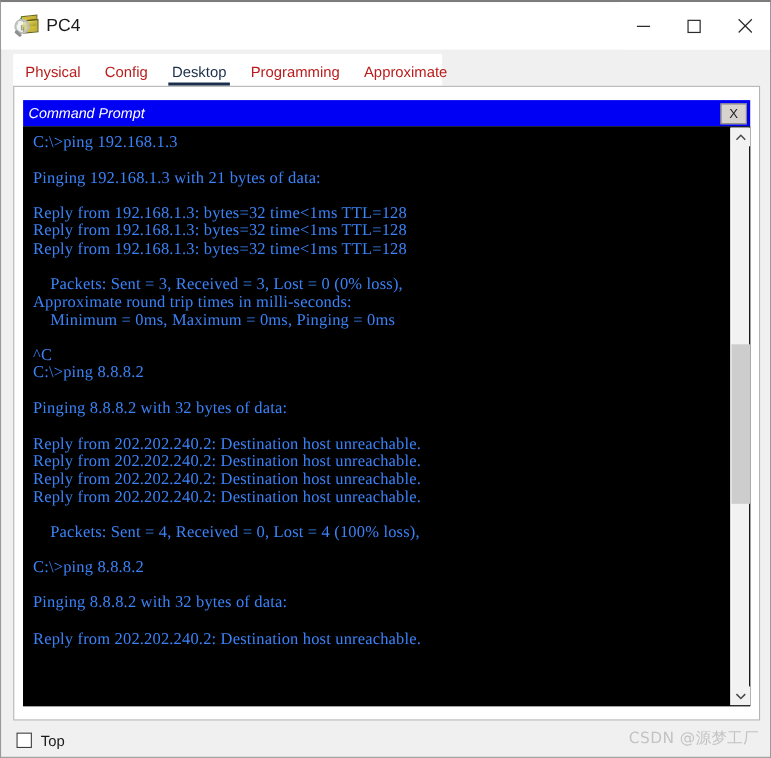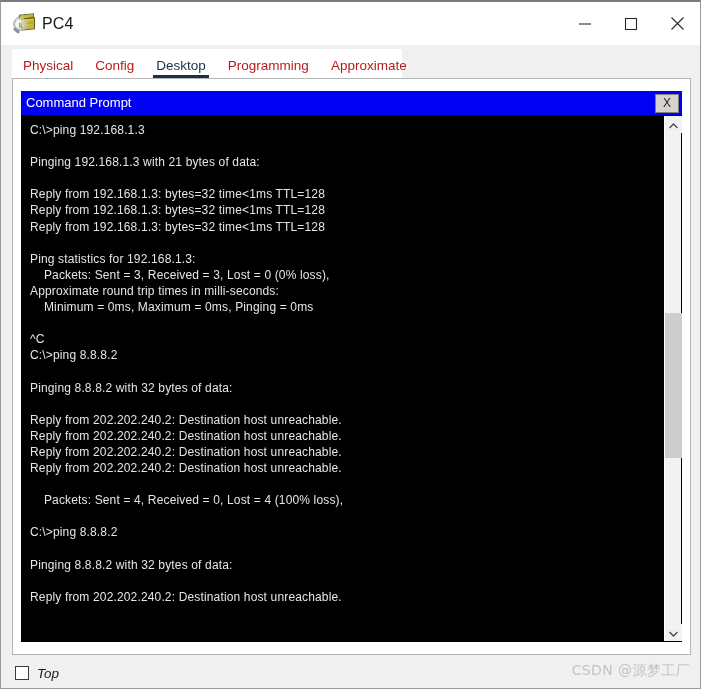--- a/index.html
+++ b/index.html
@@ -177,20 +177,21 @@
     display: flex;
     align-items: center;
     justify-content: space-between;
     padding: 0 3px 0 5px;
     box-sizing: border-box;
   }
   .cmd-title-text {
     color: #ffffff;
     font-size: 13px;
     line-height: 24px;
+    font-style: italic;
   }
   .cmd-close {
     width: 24px;
     height: 19px;
     background: #d6d3ce;
     border: 1px solid #84817d;
     color: #222;
     font-size: 12px;
     display: flex;
     align-items: center;
@@ -205,24 +206,24 @@
     box-sizing: border-box;
     display: flex;
   }
   .term {
     flex: 1;
     padding: 6px 0 0 8px;
     overflow: hidden;
     box-sizing: border-box;
   }
   .term-line {
-    font-family: Liberation Sans, sans-serif;
-    font-size: 12px;
+    font-family: Liberation Serif, serif;
+    font-size: 15px;
     line-height: 16.1px;
-    color: #e5e5e5;
+    color: #3b82f6;
     white-space: pre;
     letter-spacing: 0.15px;
   }
 
   
   .vscroll {
     width: 17px;
     background: #f2f2f2;
     border-left: 1px solid #ffffff;
     position: relative;
@@ -252,21 +253,20 @@
 
   
   .bottombar {
     position: absolute;
     left: 11px;
     top: 657px;
     width: 679px;
     height: 28px;
     display: flex;
     align-items: center;
-    font-style: italic;
   }
   .chk-box {
     width: 14px;
     height: 14px;
     border: 1px solid #3d3d3d;
     background: #ffffff;
     margin-left: 3px;
     margin-right: 8px;
     box-sizing: border-box;
   }
@@ -347,21 +347,20 @@
     <div class="cmd-body">
       <div class="term" id="terminal-output">
           <div class="term-line">C:\&gt;ping 192.168.1.3</div>
           <div class="term-line">&nbsp;</div>
           <div class="term-line">Pinging 192.168.1.3 with 21 bytes of data:</div>
           <div class="term-line">&nbsp;</div>
           <div class="term-line">Reply from 192.168.1.3: bytes=32 time&lt;1ms TTL=128</div>
           <div class="term-line">Reply from 192.168.1.3: bytes=32 time&lt;1ms TTL=128</div>
           <div class="term-line">Reply from 192.168.1.3: bytes=32 time&lt;1ms TTL=128</div>
           <div class="term-line">&nbsp;</div>
-          <div class="term-line">Ping statistics for 192.168.1.3:</div>
           <div class="term-line">    Packets: Sent = 3, Received = 3, Lost = 0 (0% loss),</div>
           <div class="term-line">Approximate round trip times in milli-seconds:</div>
           <div class="term-line">    Minimum = 0ms, Maximum = 0ms, Pinging = 0ms</div>
           <div class="term-line">&nbsp;</div>
           <div class="term-line">^C</div>
           <div class="term-line">C:\&gt;ping 8.8.8.2</div>
           <div class="term-line">&nbsp;</div>
           <div class="term-line">Pinging 8.8.8.2 with 32 bytes of data:</div>
           <div class="term-line">&nbsp;</div>
           <div class="term-line">Reply from 202.202.240.2: Destination host unreachable.</div>

